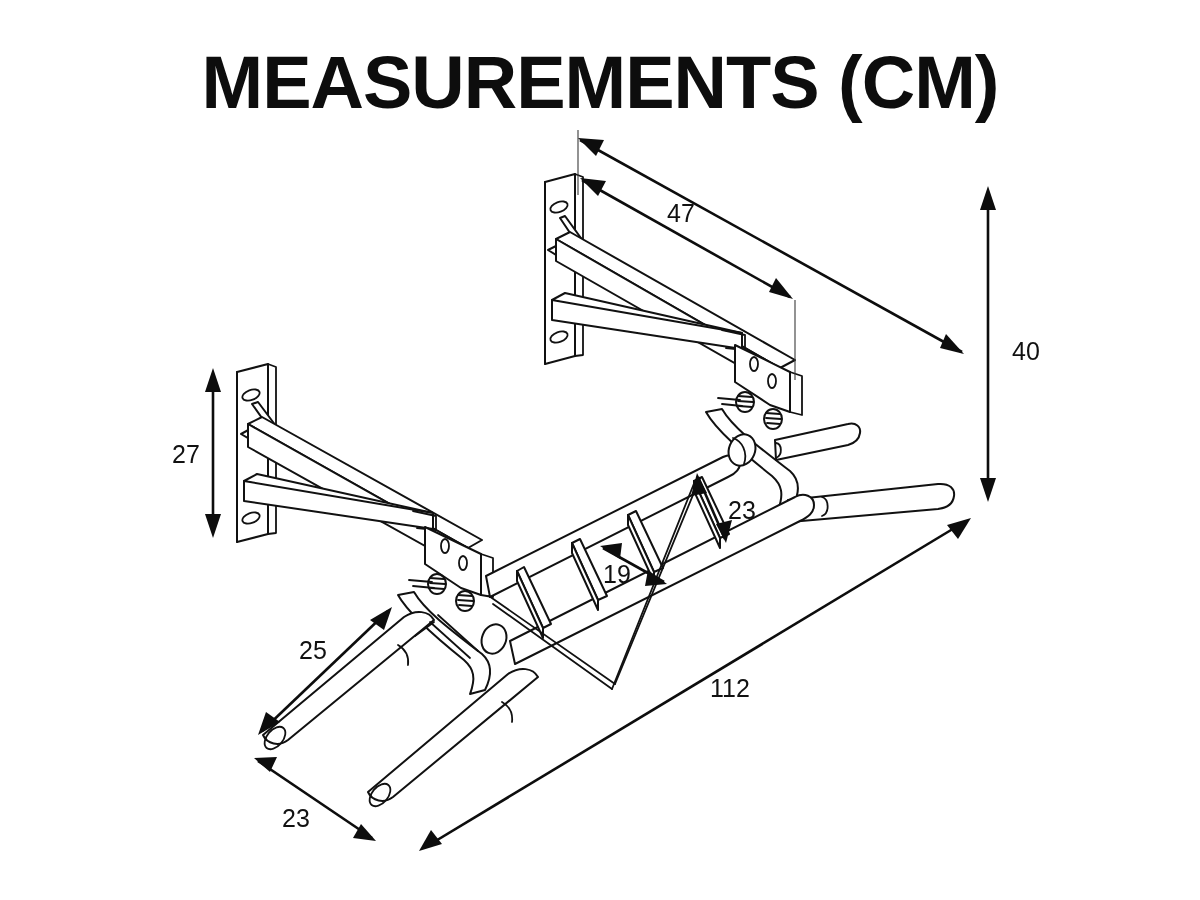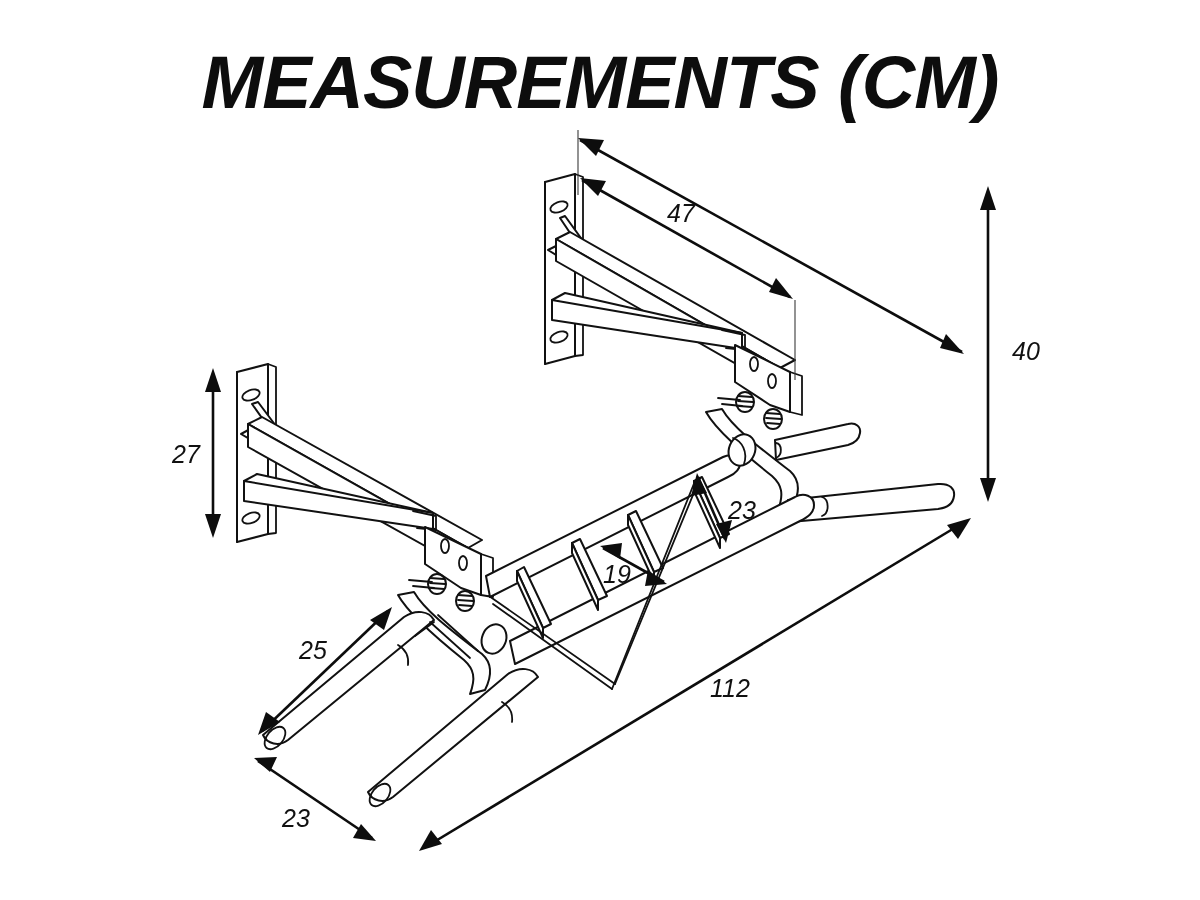--- a/index.html
+++ b/index.html
@@ -14,21 +14,20 @@
     font-family: "Liberation Sans", sans-serif;
     position: relative;
     overflow: hidden;
   }
   #diagram-root {
     position: absolute;
     left: 0; top: 0;
     width: 1200px;
     height: 900px;
     background: #7dd3fc;
-    font-style: italic;
   }
   .title-text {
     font-family: "Liberation Sans", sans-serif;
     font-weight: bold;
     font-size: 74px;
     letter-spacing: -1px;
     fill: #0d0d0d;
   }
   .dim-label {
     font-family: "Liberation Sans", sans-serif;

